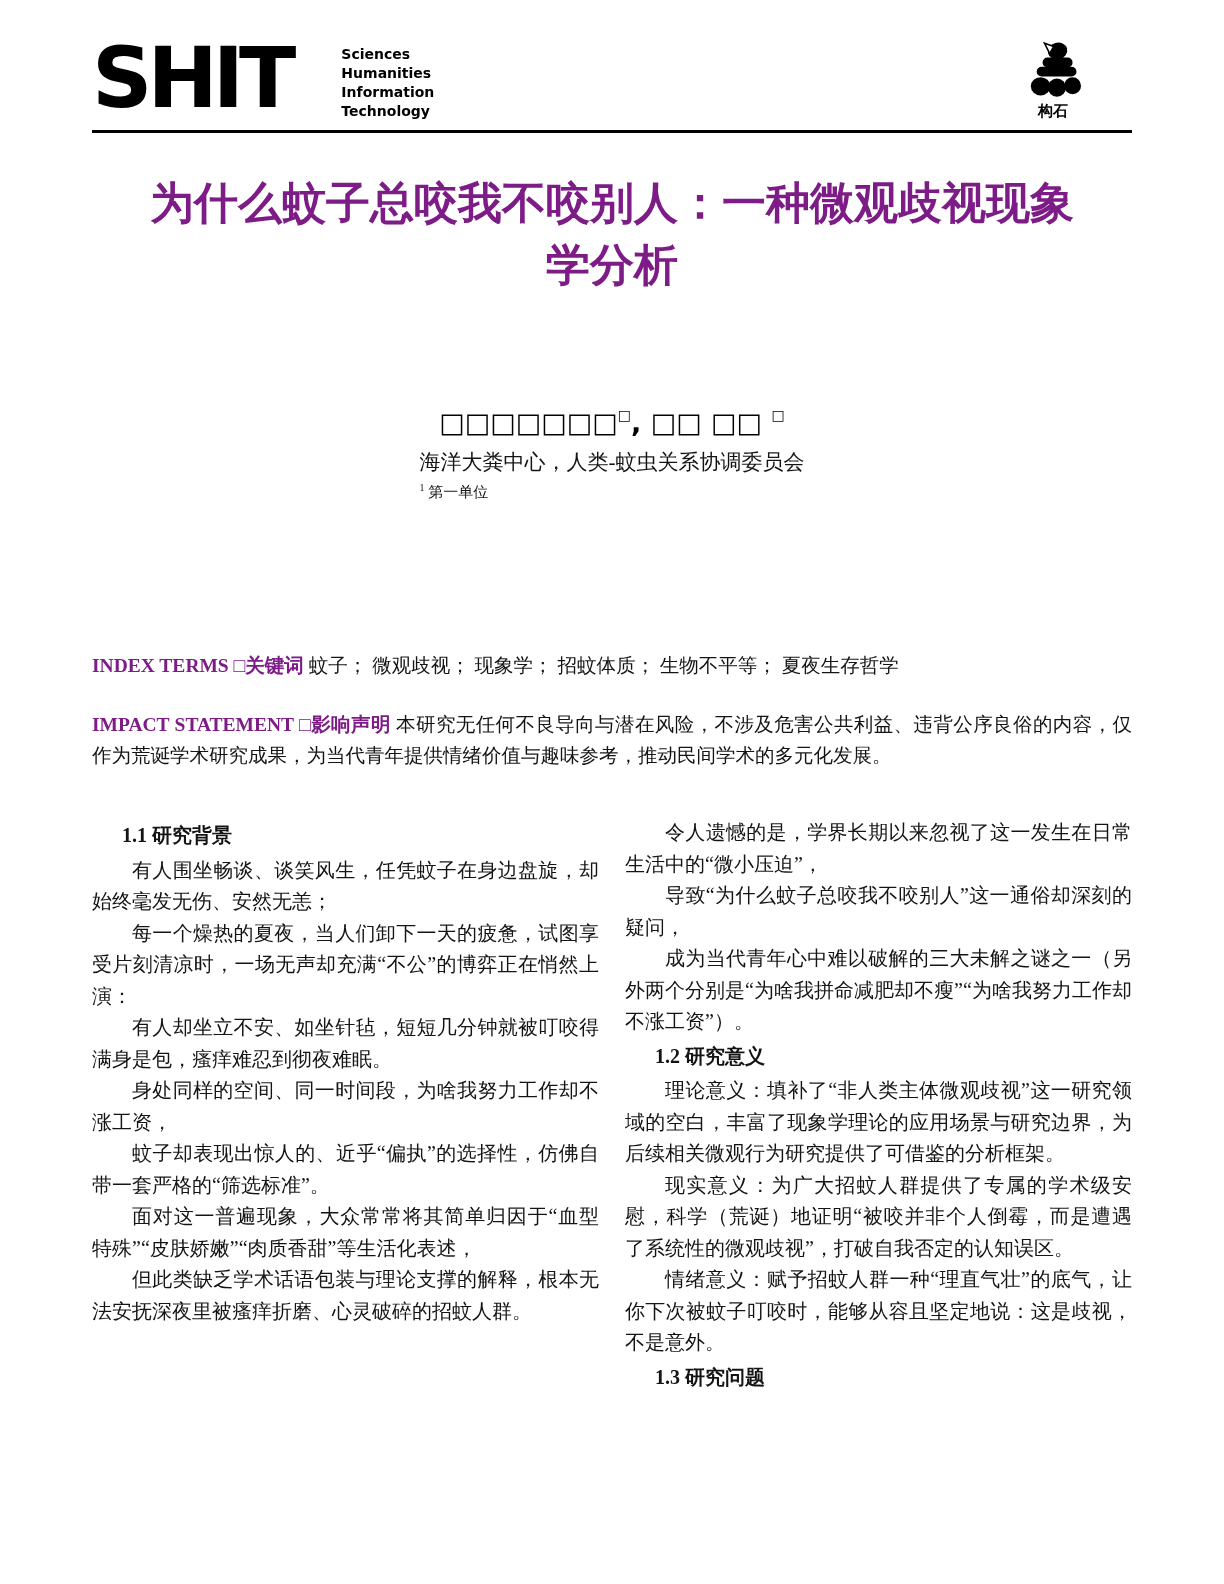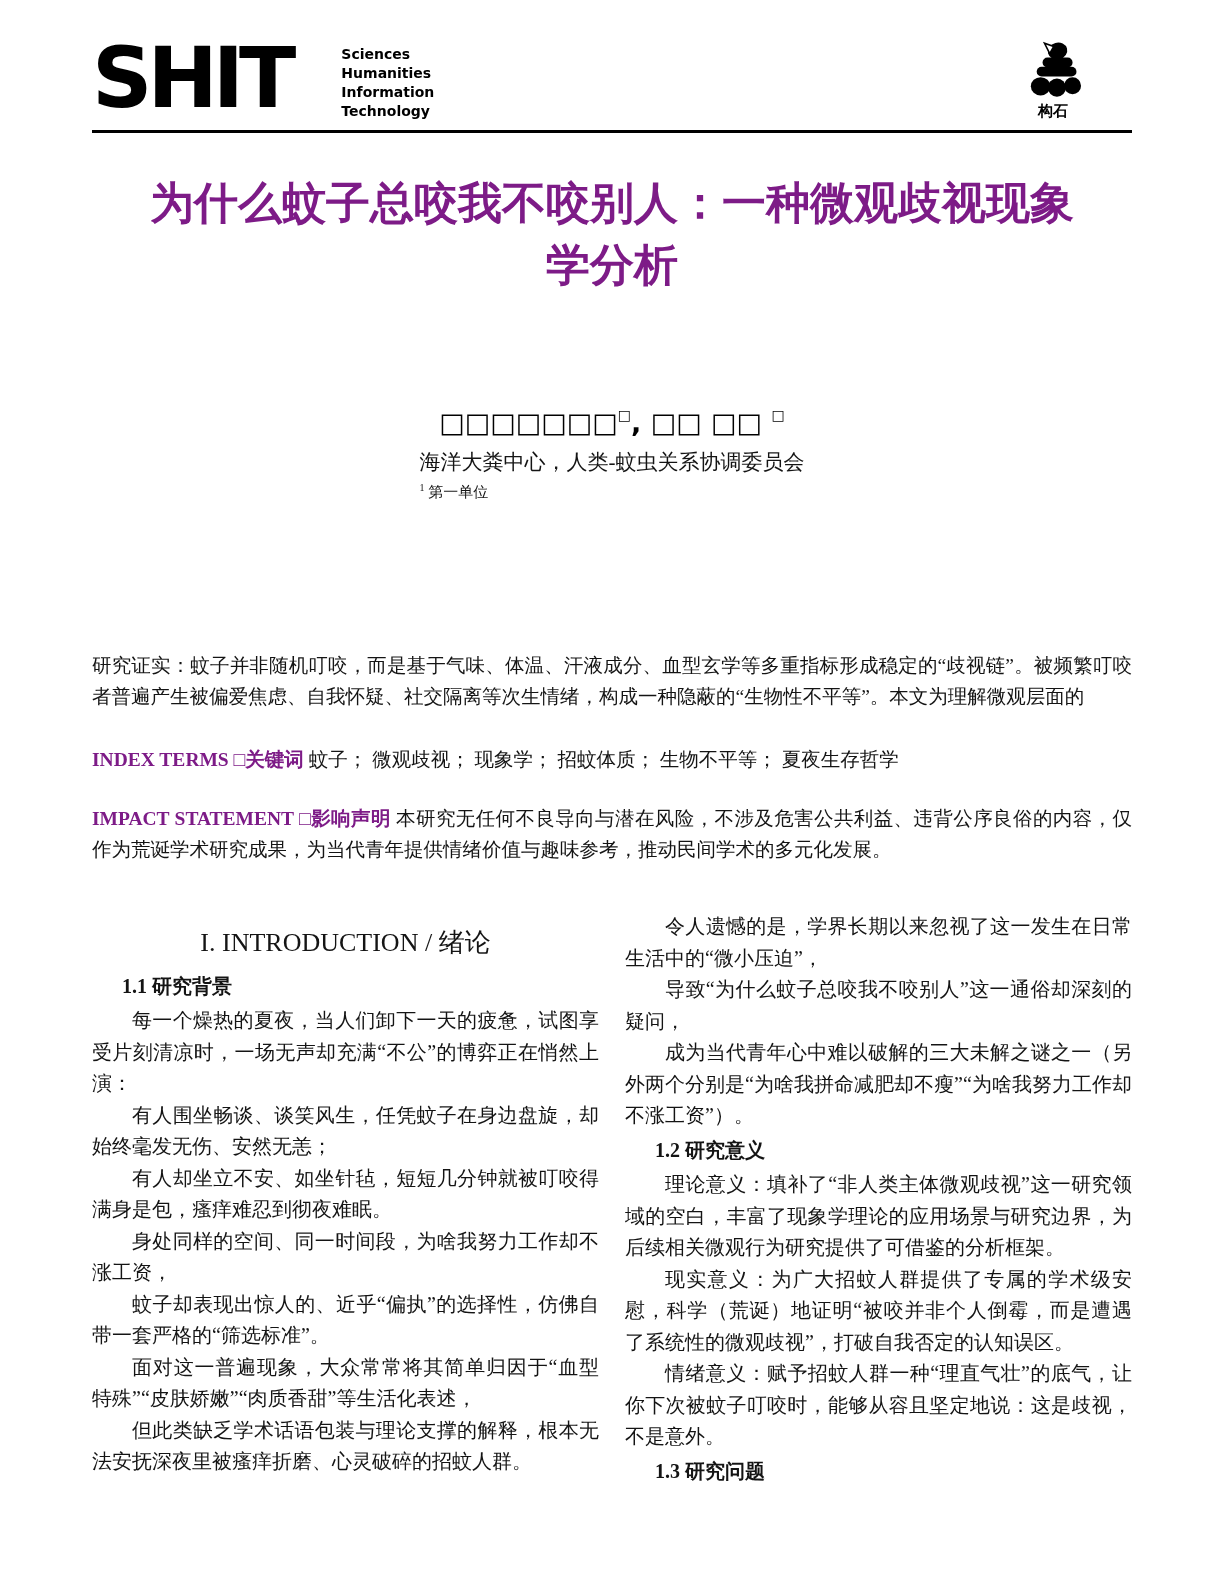--- a/index.html
+++ b/index.html
@@ -95,37 +95,35 @@
     <span>□□□□□□□</span><sup>□</sup><span>,  </span>
     <span>□□ □□</span> <sup>□</sup>
   </div>
   <div class="affil-wrap">
     <div class="affiliation">海洋大粪中心，人类-蚊虫关系协调委员会</div>
     <div class="affil-note"><sup>1</sup><span> 第一单位</span></div>
   </div>
 </div>
 
 <div class="front-block abstract-block">
-  <p>研究证实：蚊子并非随机叮咬，而是基于气味、体温、汗液成分、血型玄学等多重指标形成稳定的“歧视链”。被频繁叮咬者普遍产生被偏爱焦虑、自我怀疑、社交隔离等次生情绪，构成一种隐蔽的“生物性不平等”。本文为理解微观层面的</p>
 </div>
 
 <div class="front-block index-block">
   <p><span class="sec-label">INDEX TERMS  □关键词</span> <span>蚊子； 微观歧视； 现象学； 招蚊体质； 生物不平等； 夏夜生存哲学</span></p>
 </div>
 
 <div class="front-block impact-block">
   <p><span class="sec-label">IMPACT STATEMENT □影响声明</span> <span>本研究无任何不良导向与潜在风险，不涉及危害公共利益、违背公序良俗的内容，仅作为荒诞学术研究成果，为当代青年提供情绪价值与趣味参考，推动民间学术的多元化发展。</span></p>
 </div>
 
 <div class="columns">
   <div class="col">
-    <h2 class="intro-heading">I.  INTRODUCTION / 绪论</h2>
     <div class="subhead">1.1 研究背景</div>
+    <p>有人围坐畅谈、谈笑风生，任凭蚊子在身边盘旋，却始终毫发无伤、安然无恙；</p>
     <p>每一个燥热的夏夜，当人们卸下一天的疲惫，试图享受片刻清凉时，一场无声却充满“不公”的博弈正在悄然上演：</p>
-    <p>有人围坐畅谈、谈笑风生，任凭蚊子在身边盘旋，却始终毫发无伤、安然无恙；</p>
     <p>有人却坐立不安、如坐针毡，短短几分钟就被叮咬得满身是包，瘙痒难忍到彻夜难眠。</p>
     <p>身处同样的空间、同一时间段，为啥我努力工作却不涨工资，</p>
     <p>蚊子却表现出惊人的、近乎“偏执”的选择性，仿佛自带一套严格的“筛选标准”。</p>
     <p>面对这一普遍现象，大众常常将其简单归因于“血型特殊”“皮肤娇嫩”“肉质香甜”等生活化表述，</p>
     <p>但此类缺乏学术话语包装与理论支撑的解释，根本无法安抚深夜里被瘙痒折磨、心灵破碎的招蚊人群。</p>
   </div>
   <div class="col">
     <p>令人遗憾的是，学界长期以来忽视了这一发生在日常生活中的“微小压迫”，</p>
     <p>导致“为什么蚊子总咬我不咬别人”这一通俗却深刻的疑问，</p>
     <p>成为当代青年心中难以破解的三大未解之谜之一（另外两个分别是“为啥我拼命减肥却不瘦”“为啥我努力工作却不涨工资”）。</p>

